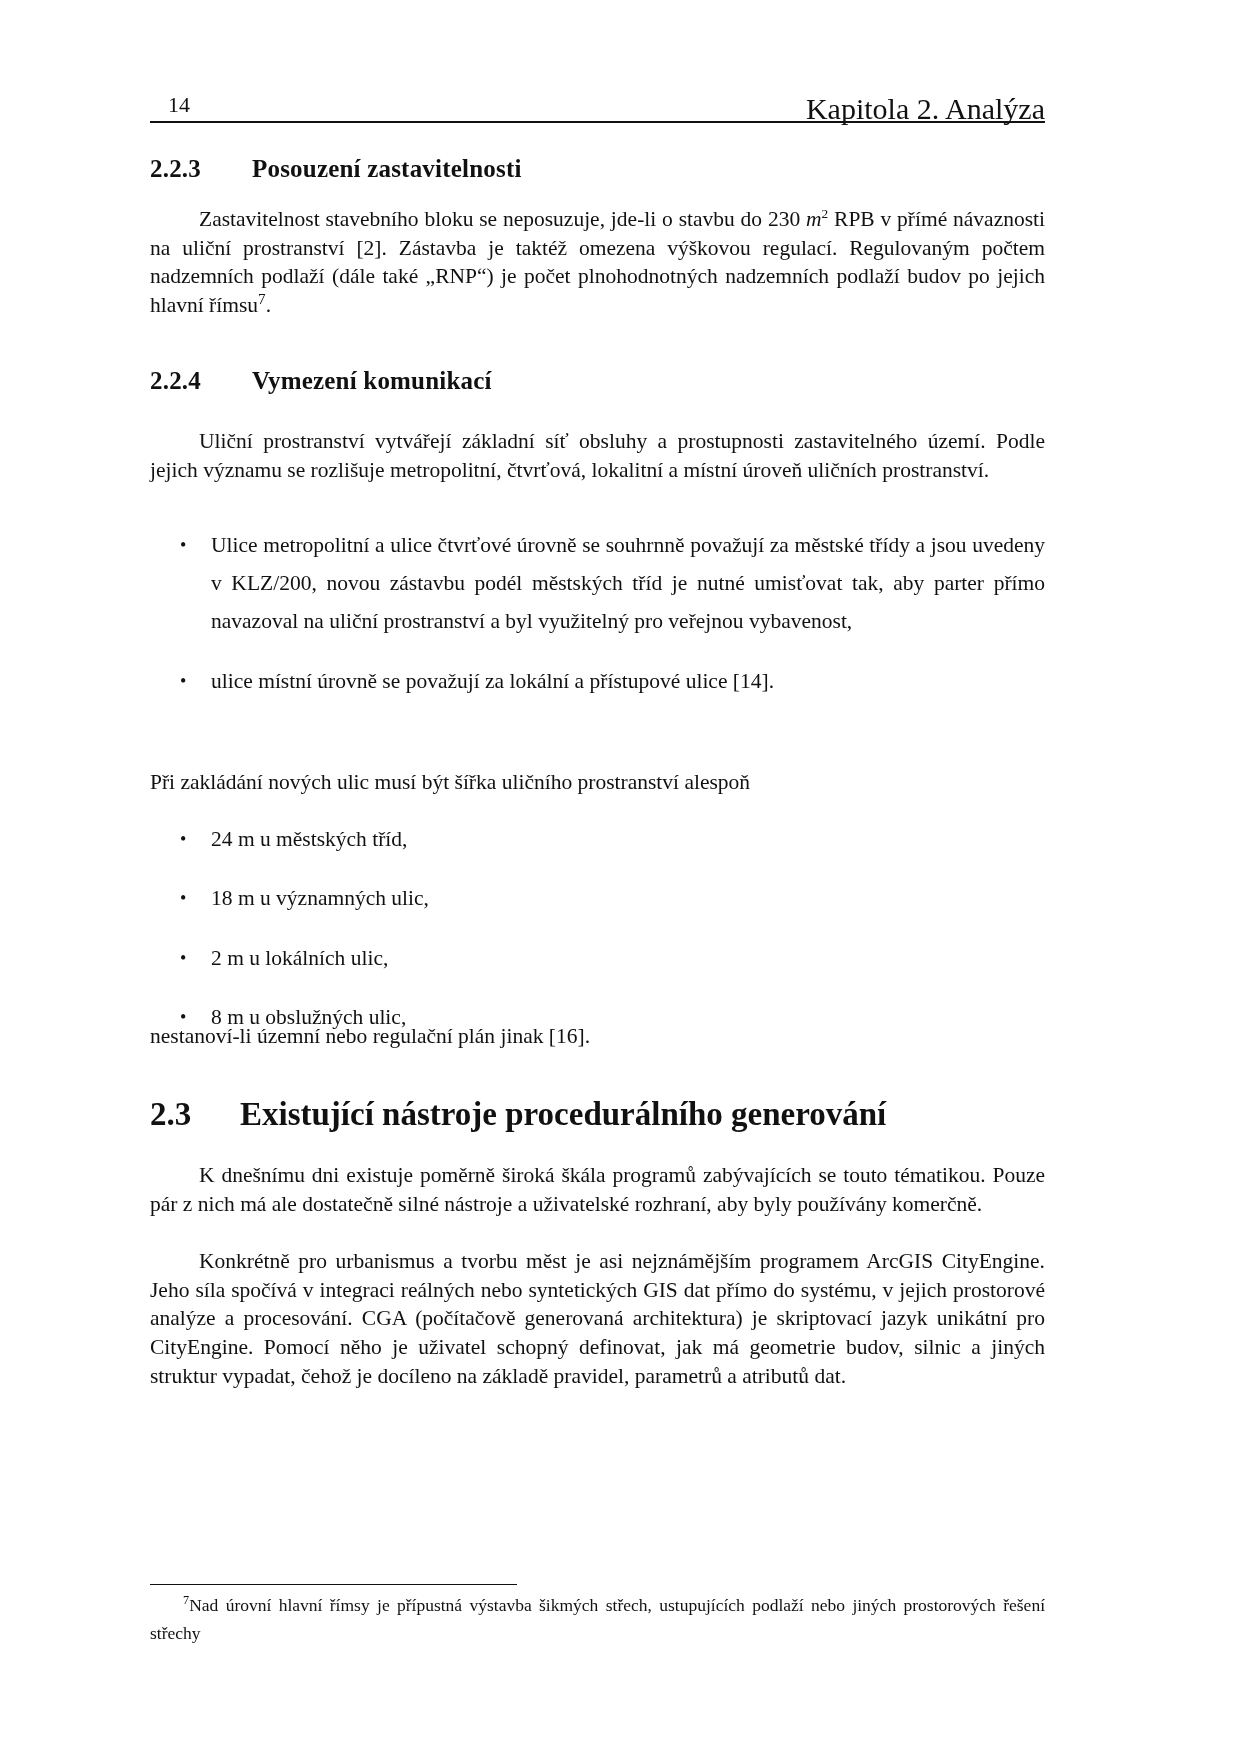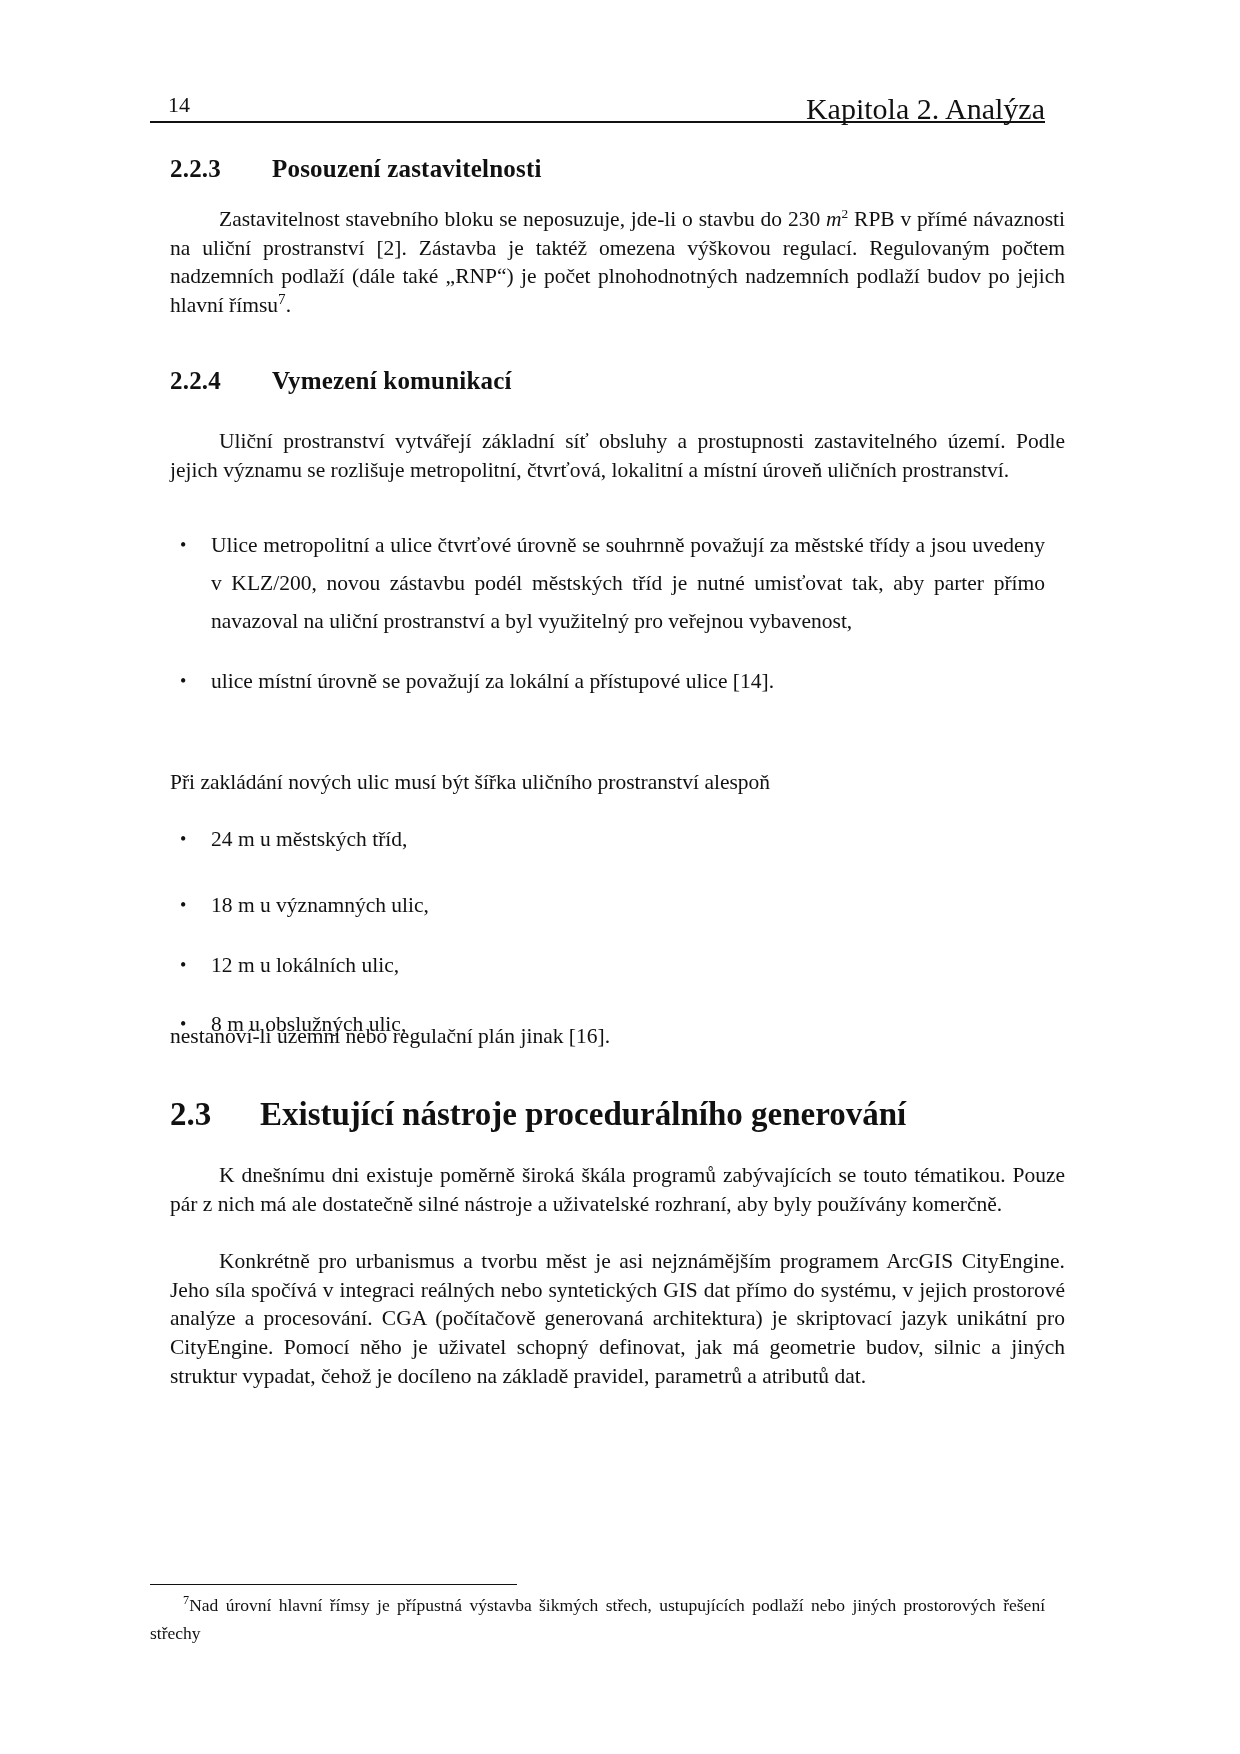--- a/index.html
+++ b/index.html
@@ -2,21 +2,21 @@
 <html><head>
 <meta charset="utf-8">
 <style>
   html, body { margin: 0; padding: 0; background: #ffffff; }
   body { width: 1240px; height: 1754px; position: relative; overflow: hidden;
          font-family: "Liberation Serif", "DejaVu Serif", serif; color: #111; }
   .abs { position: absolute; }
   .header-num { left: 168px; top: 92px; font-size: 22px; }
   .header-chap { right: 195px; top: 92px; font-size: 30px; }
   .header-rule { left: 150px; top: 121px; width: 895px; height: 1.5px; background: #111; }
-  .text { left: 150px; width: 895px; margin-left: 20px; }
+  .text { left: 150px; width: 895px; }
   .h3 { font-weight: bold; font-size: 25px; letter-spacing: 0.2px; }
   .h3 .num { display: inline-block; width: 102px; }
   .h2 { font-weight: bold; font-size: 33px; }
   .h2 .num { display: inline-block; width: 90px; }
   .para { font-size: 21.5px; line-height: 28.7px; text-align: justify; }
   .para.indent { text-indent: 49px; }
   .bullets { list-style: none; margin: 0; padding: 0; }
   .bullets li { position: relative; padding-left: 61px; font-size: 21.5px; line-height: 38px; text-align: justify; }
   .bullets li::before { content: "•"; position: absolute; left: 30px; top: 0; font-size: 18px; }
   .fn-rule { left: 150px; top: 1584px; width: 367px; height: 1px; background: #111; }
@@ -46,22 +46,22 @@
 
 <ul class="abs text bullets" style="top:526px;">
   <li>Ulice metropolitní a ulice čtvrťové úrovně se souhrnně považují za městské třídy a jsou uvedeny v KLZ/200, novou zástavbu podél městských tříd je nutné umisťovat tak, aby parter přímo navazoval na uliční prostranství a byl využitelný pro veřejnou vybavenost,</li>
   <li style="margin-top:22px;">ulice místní úrovně se považují za lokální a přístupové ulice [14].</li>
 </ul>
 
 <div class="abs text para" style="top:768px;">Při zakládání nových ulic musí být šířka uličního prostranství alespoň</div>
 
 <ul class="abs text bullets" style="top:820px;">
   <li>24 m u městských tříd,</li>
-  <li style="margin-top:28px;">18 m u významných ulic,</li>
-  <li style="margin-top:21.5px;">12 m u lokálních ulic,</li>
+  <li style="margin-top:21px;">18 m u významných ulic,</li>
+  <li style="margin-top:21.5px;">2 m u lokálních ulic,</li>
   <li style="margin-top:21.5px;">8 m u obslužných ulic,</li>
 </ul>
 
 <div class="abs text para" style="top:1022px;">nestanoví-li územní nebo regulační plán jinak [16].</div>
 
 <div class="abs text h2" style="top:1096px;">
   <span class="num">2.3</span><span>Existující nástroje procedurálního generování</span>
 </div>
 <div class="abs text para indent" style="top:1161px;">K dnešnímu dni existuje poměrně široká škála programů zabývajících se touto tématikou. Pouze pár z nich má ale dostatečně silné nástroje a uživatelské rozhraní, aby byly používány komerčně.</div>
 <div class="abs text para indent" style="top:1247px;">Konkrétně pro urbanismus a tvorbu měst je asi nejznámějším programem ArcGIS CityEngine. Jeho síla spočívá v integraci reálných nebo syntetických GIS dat přímo do systému, v jejich prostorové analýze a procesování. CGA (počítačově generovaná architektura) je skriptovací jazyk unikátní pro CityEngine. Pomocí něho je uživatel schopný definovat, jak má geometrie budov, silnic a jiných struktur vypadat, čehož je docíleno na základě pravidel, parametrů a atributů dat.</div>

